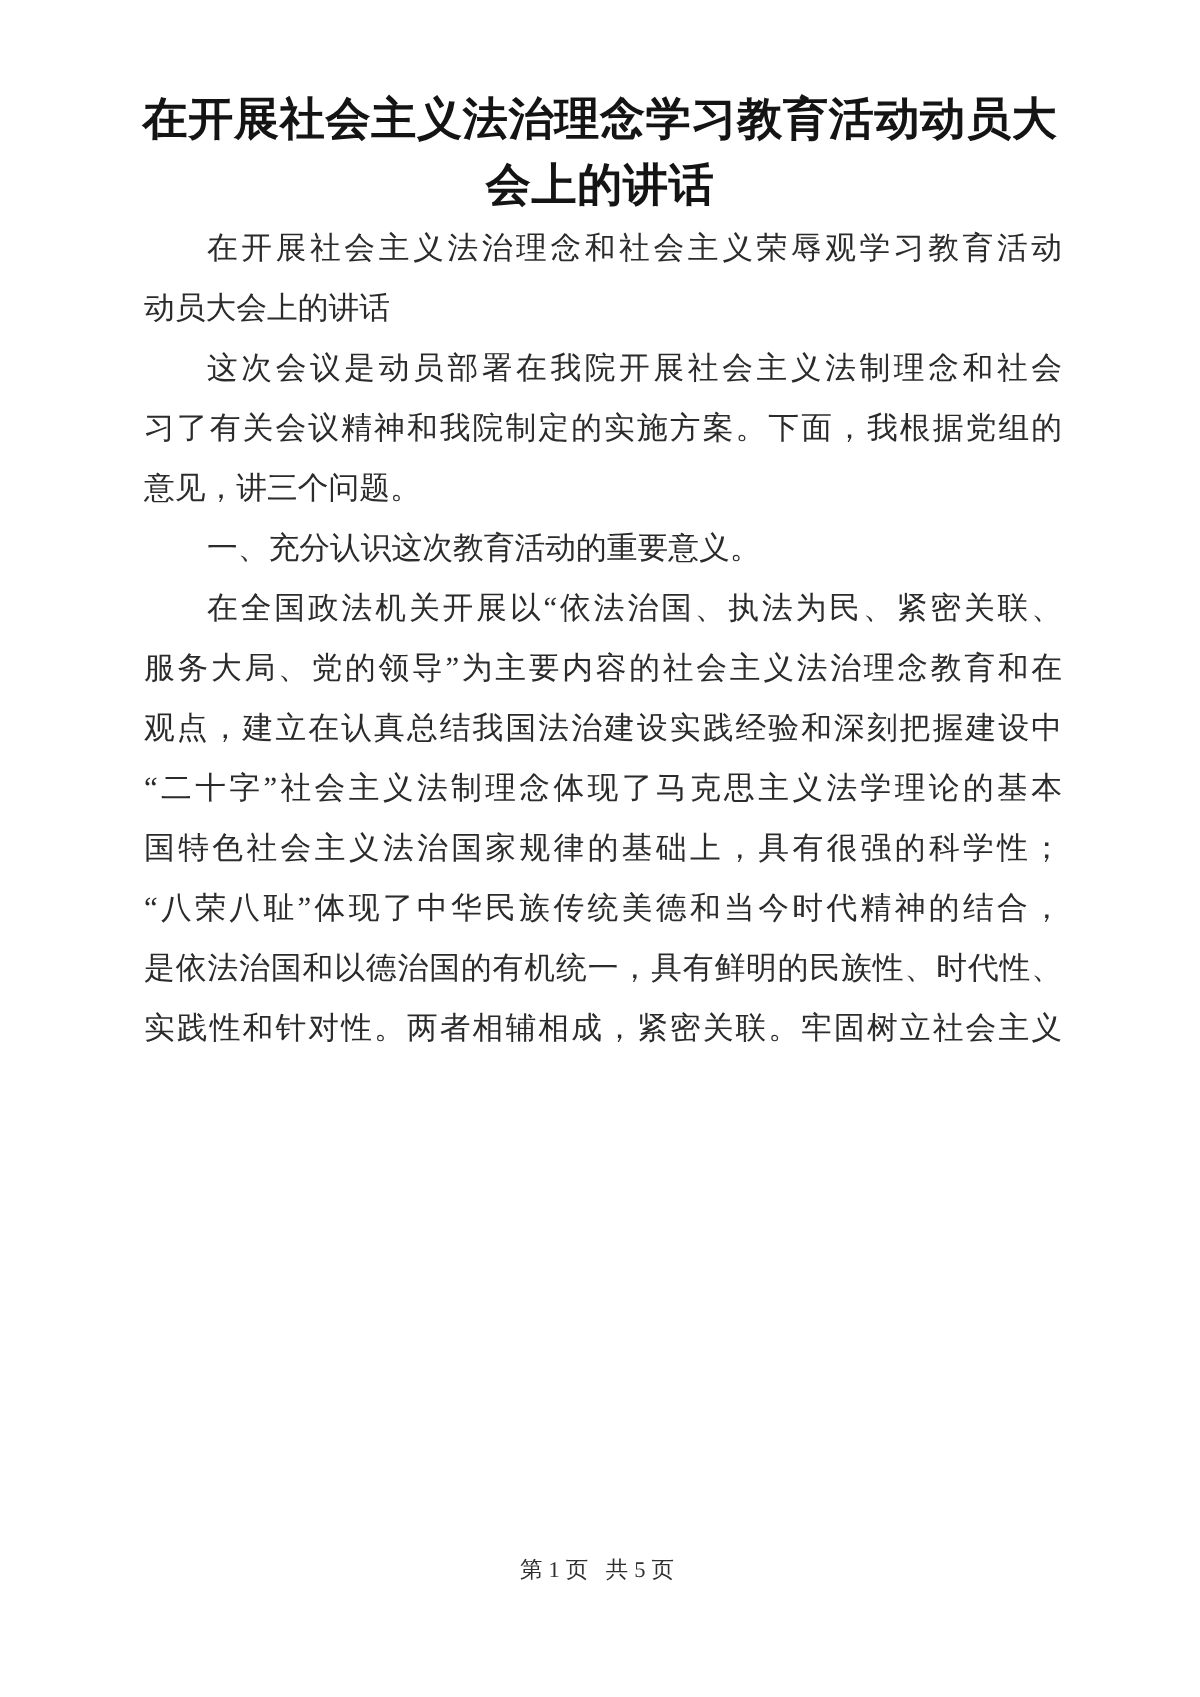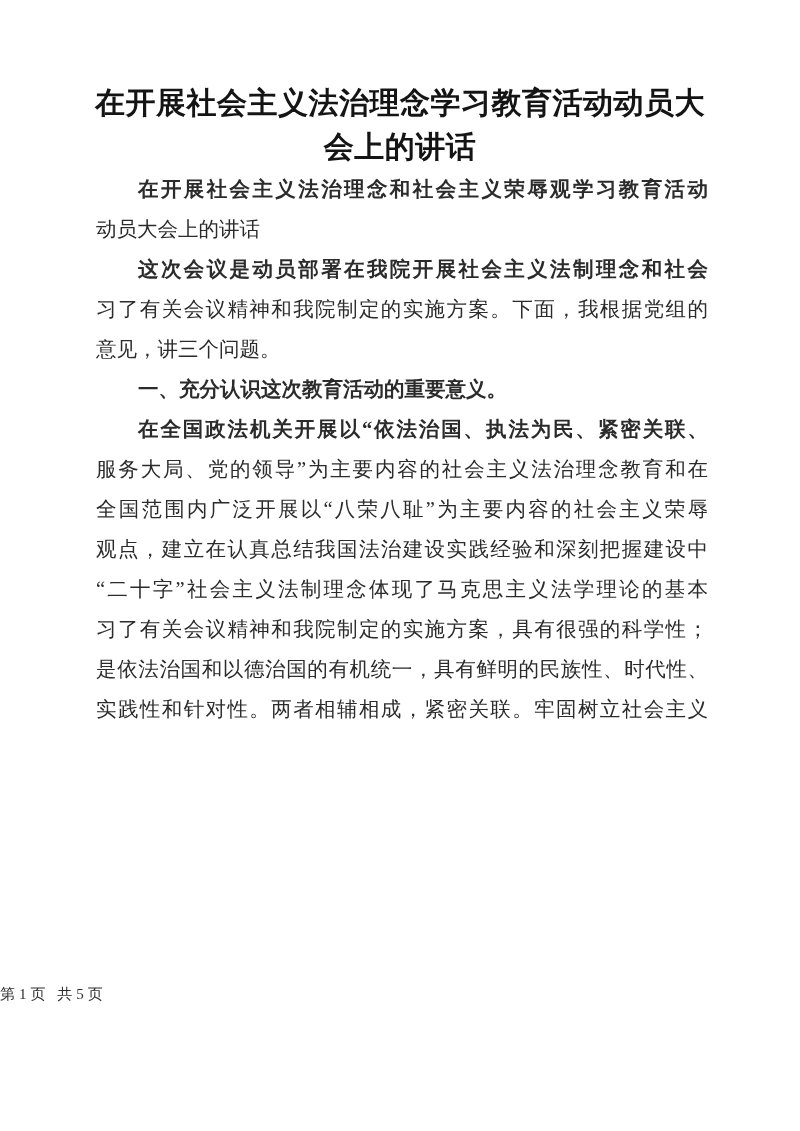--- a/index.html
+++ b/index.html
@@ -7,21 +7,21 @@
     padding: 0;
     background: #ffffff;
   }
   .page {
     position: relative;
     width: 800px;
     height: 1131px;
     margin: 0 auto;
     background: #ffffff;
     box-sizing: border-box;
-    padding-top: 81px;
+    padding-top: 58px;
     font-family: "Liberation Serif", "DejaVu Serif", serif;
     overflow: hidden;
   }
   .doc-title {
     width: 612px;
     margin: 0 auto;
     font-size: 30px;
     font-weight: 700;
     line-height: 44px;
     text-align: center;
@@ -46,28 +46,27 @@
     white-space: normal;
     word-break: break-all;
     color: #2b2b2b;
   }
   .line.fill {
     text-align-last: justify;
     text-justify: inter-character;
   }
   .line.indent {
     text-indent: 42px;
-    font-weight: bold;
   }
   .page-footer {
     position: absolute;
-    top: 984px;
+    top: 1037px;
     left: 0;
     width: 800px;
-    text-align: left;
+    text-align: center;
   }
   .page-indicator {
     font-size: 15px;
     line-height: 20px;
     letter-spacing: 4px;
     color: #2f2f2f;
   }
 </style>
 </head>
 <body>
@@ -85,24 +84,24 @@
         <div class="line indent fill">这次会议是动员部署在我院开展社会主义法制理念和社会</div>
         <div class="line fill">习了有关会议精神和我院制定的实施方案。下面，我根据党组的</div>
         <div class="line">意见，讲三个问题。</div>
       </div>
       <div class="paragraph">
         <div class="line indent">一、充分认识这次教育活动的重要意义。</div>
       </div>
       <div class="paragraph">
         <div class="line indent fill">在全国政法机关开展以“依法治国、执法为民、紧密关联、</div>
         <div class="line fill">服务大局、党的领导”为主要内容的社会主义法治理念教育和在</div>
-        <div class="line fill">全国范围内广泛开展以“八荣八耻”为主要内容的社会主义荣辱</div>
         <div class="line fill">观点，建立在认真总结我国法治建设实践经验和深刻把握建设中</div>
         <div class="line fill">“二十字”社会主义法制理念体现了马克思主义法学理论的基本</div>
-        <div class="line fill">习了有关会议精神和我院制定的实施方案，具有很强的科学性；</div>
+        <div class="line fill">国特色社会主义法治国家规律的基础上，具有很强的科学性；</div>
+        <div class="line fill">“八荣八耻”体现了中华民族传统美德和当今时代精神的结合，</div>
         <div class="line fill">是依法治国和以德治国的有机统一，具有鲜明的民族性、时代性、</div>
         <div class="line fill">实践性和针对性。两者相辅相成，紧密关联。牢固树立社会主义</div>
       </div>
     </div>
 
   <div class="page-footer">
     <span class="page-indicator">第1页 共5页</span>
   </div>
 
 </div>

